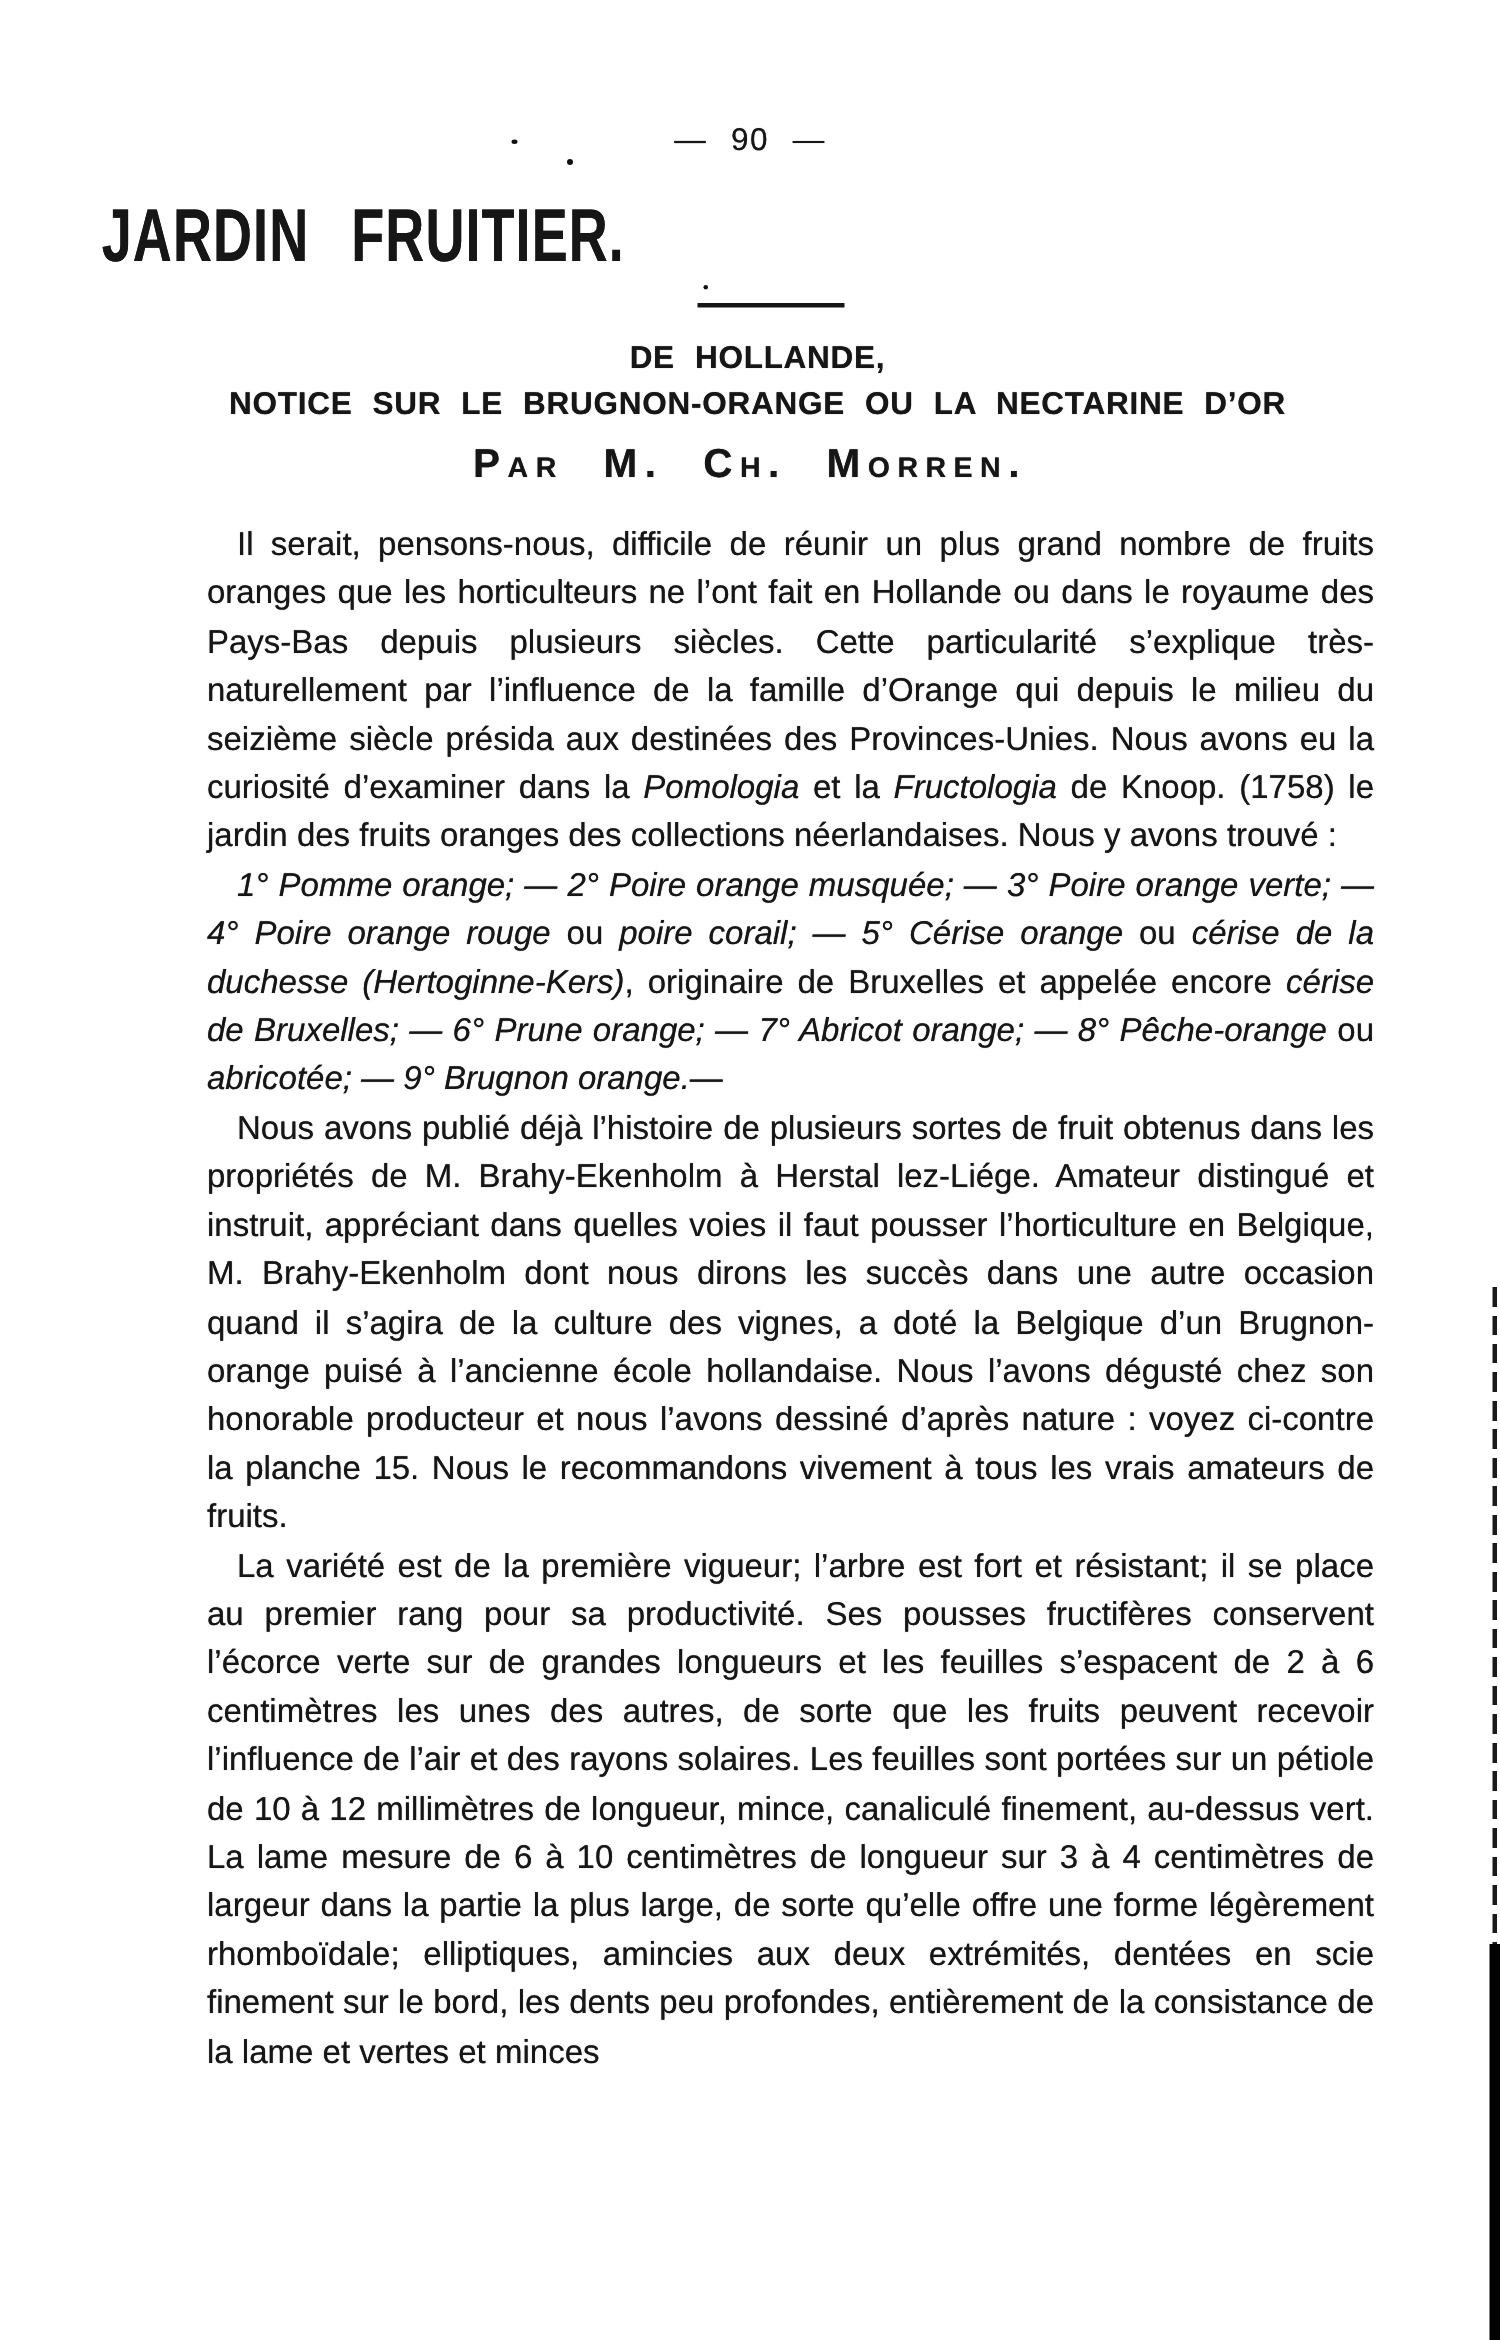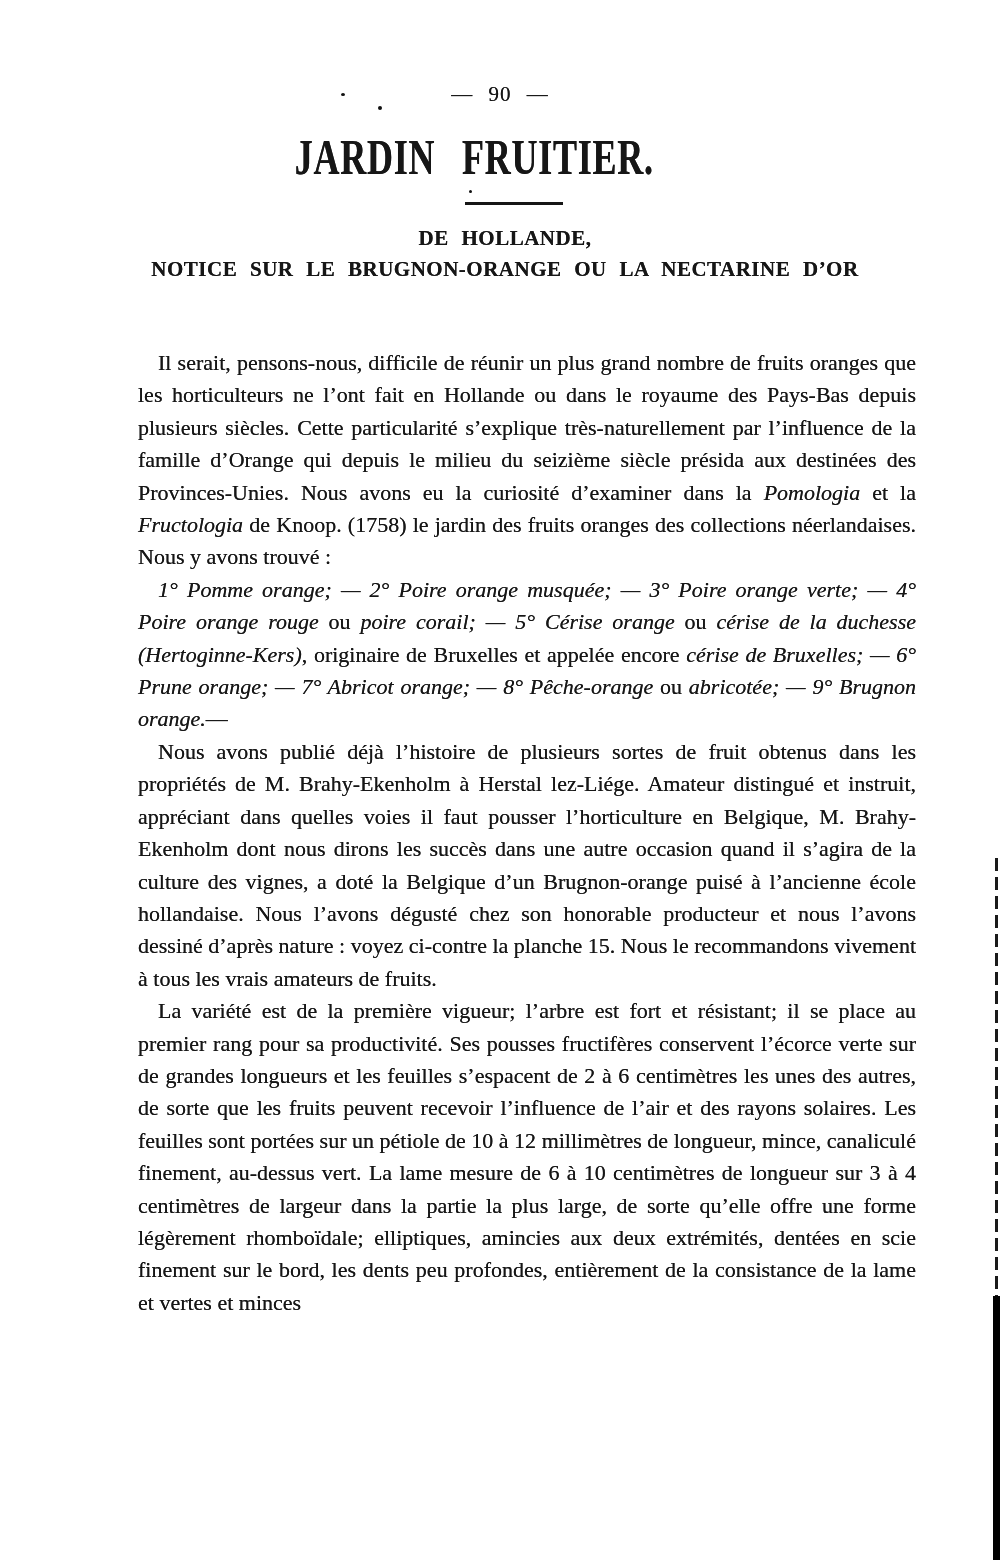--- a/index.html
+++ b/index.html
@@ -4,30 +4,30 @@
 <style>
   :root { --ink:#161616; --paper:#ffffff; }
   html,body { margin:0; padding:0; background:#888; }
   .page {
     position:relative;
     width:1000px; height:1560px;
     margin:0 auto;
     background:var(--paper);
     overflow:hidden;
     color:var(--ink);
-    font-family:Liberation Serif, serif;
+    font-family:Liberation Sans, sans-serif;
   }
   .ink { text-shadow:0 0 .5px rgba(22,22,22,.85); }
 
   .page-number {
     position:absolute; top:82px; left:0; width:1000px;
     text-align:center; font-size:21px; letter-spacing:1px; word-spacing:9px;
   }
   .title-wrap {
-    position:absolute; top:130px; left:0; width:948px; text-align:center;
+    position:absolute; top:130px; left:0; width:948px; text-align:left;
   }
   .title {
     display:inline-block;
     font-size:50px; font-weight:700; line-height:54px;
     letter-spacing:1px; word-spacing:24px; white-space:nowrap;
     transform:scaleX(.72); transform-origin:center;
   }
   .title-rule {
     position:absolute; top:202px; left:465px; width:98px; height:3px;
     background:var(--ink);
@@ -75,20 +75,21 @@
     <span class="title ink">JARDIN  FRUITIER.</span>
   </div>
 
   <div class="title-rule"></div>
 
   <div class="subtitle ink">
     <div>DE HOLLANDE,</div>
     <div>NOTICE SUR LE BRUGNON-ORANGE OU LA NECTARINE D’OR</div>
   </div>
 
+  <div class="byline ink">Par M. Ch. Morren.</div>
 
   <div class="body-text ink">
     <p><span>Il serait, pensons-nous, difficile de réunir un plus grand nombre de fruits oranges que les horticulteurs ne l’ont fait en Hollande ou dans le royaume des Pays-Bas depuis plusieurs siècles. Cette particularité s’explique très-naturellement par l’influence de la famille d’Orange qui depuis le milieu du seizième siècle présida aux destinées des Provinces-Unies. Nous avons eu la curiosité d’examiner dans la </span><em>Pomologia</em><span> et la </span><em>Fructologia</em><span> de Knoop. (1758) le jardin des fruits oranges des collections néerlandaises. Nous y avons trouvé :</span></p>
     <p><em>1° Pomme orange; — 2° Poire orange musquée; — 3° Poire orange verte; — 4° Poire orange rouge </em><span>ou</span><em> poire corail; — 5° Cérise orange </em><span>ou</span><em> cérise de la duchesse (Hertoginne-Kers)</em><span>, originaire de Bruxelles et appelée encore </span><em>cérise de Bruxelles;</em><em> — 6° Prune orange; — 7° Abricot orange; — 8° Pêche-orange </em><span>ou</span><em> abricotée;</em><em> — 9° Brugnon orange.</em><span>—</span></p>
     <p><span>Nous avons publié déjà l’histoire de plusieurs sortes de fruit obtenus dans les propriétés de M. Brahy-Ekenholm à Herstal lez-Liége. Amateur distingué et instruit, appréciant dans quelles voies il faut pousser l’horticulture en Belgique, M. Brahy-Ekenholm dont nous dirons les succès dans une autre occasion quand il s’agira de la culture des vignes, a doté la Belgique d’un Brugnon-orange puisé à l’ancienne école hollandaise. Nous l’avons dégusté chez son honorable producteur et nous l’avons dessiné d’après nature : voyez ci-contre la planche 15. Nous le recommandons vivement à tous les vrais amateurs de fruits.</span></p>
     <p><span>La variété est de la première vigueur; l’arbre est fort et résistant; il se place au premier rang pour sa productivité. Ses pousses fructifères conservent l’écorce verte sur de grandes longueurs et les feuilles s’espacent de 2 à 6 centimètres les unes des autres, de sorte que les fruits peuvent recevoir l’influence de l’air et des rayons solaires. Les feuilles sont portées sur un pétiole de 10 à 12 millimètres de longueur, mince, canaliculé finement, au-dessus vert. La lame mesure de 6 à 10 centimètres de longueur sur 3 à 4 centimètres de largeur dans la partie la plus large, de sorte qu’elle offre une forme légèrement rhomboïdale; elliptiques, amincies aux deux extrémités, dentées en scie finement sur le bord, les dents peu profondes, entièrement de la consistance de la lame et vertes et minces</span></p>
   </div>
 
   <div class="speck s1"></div>
   <div class="speck s2"></div>

